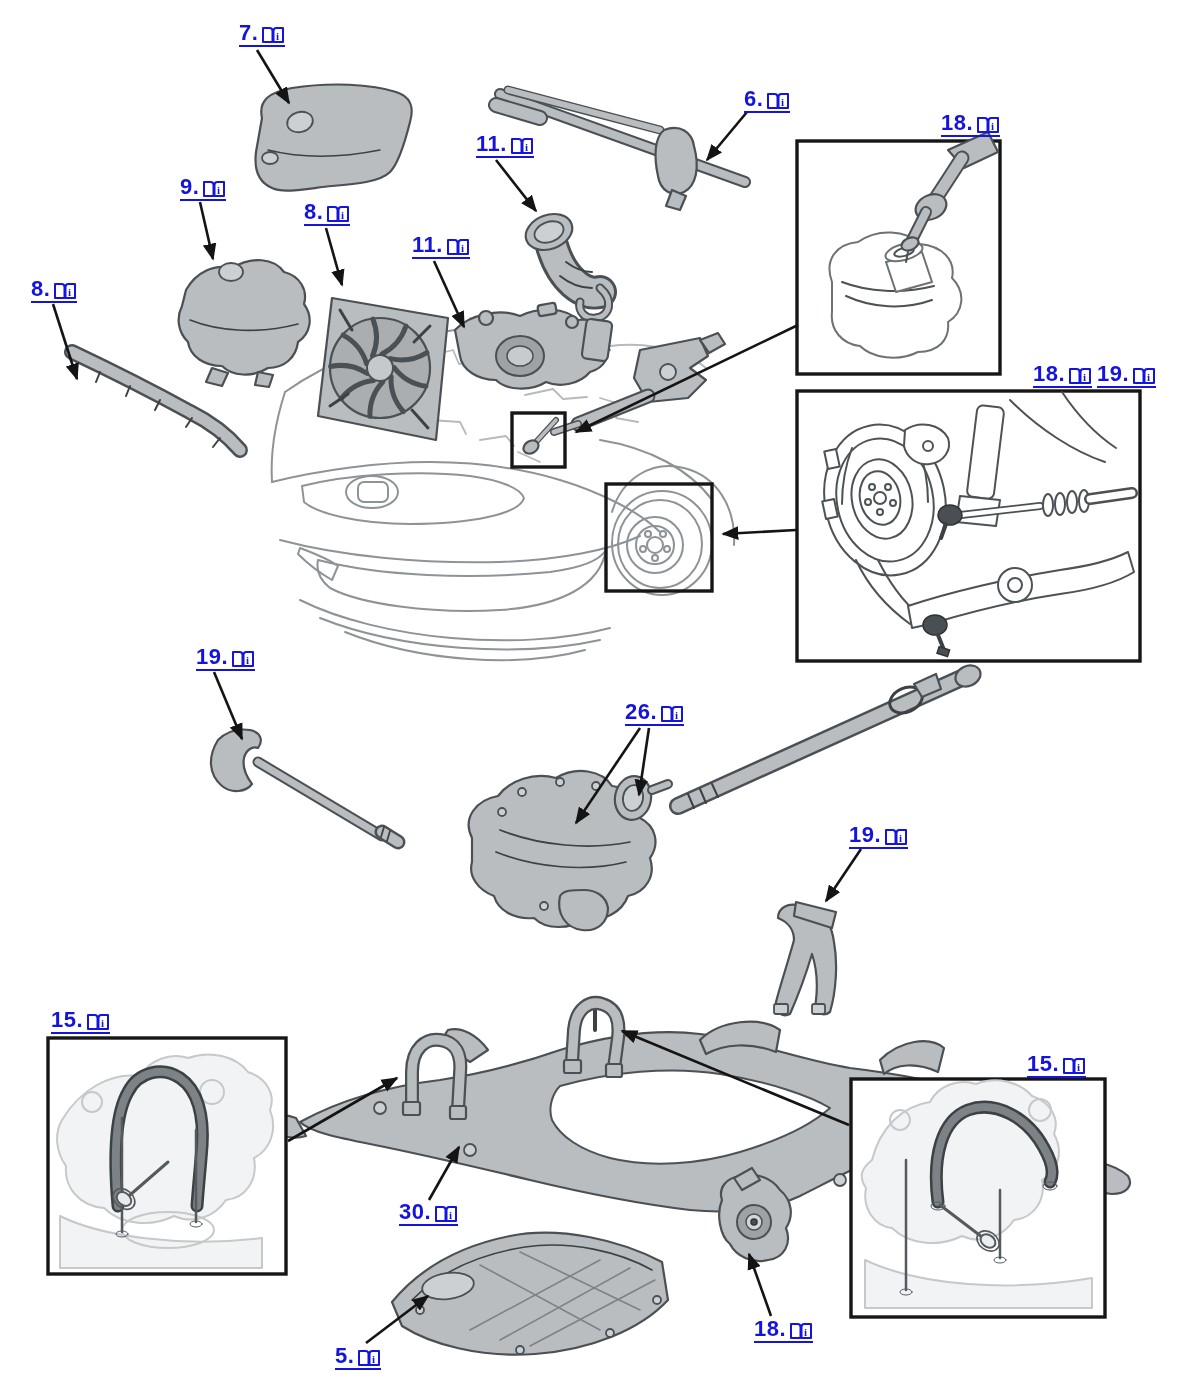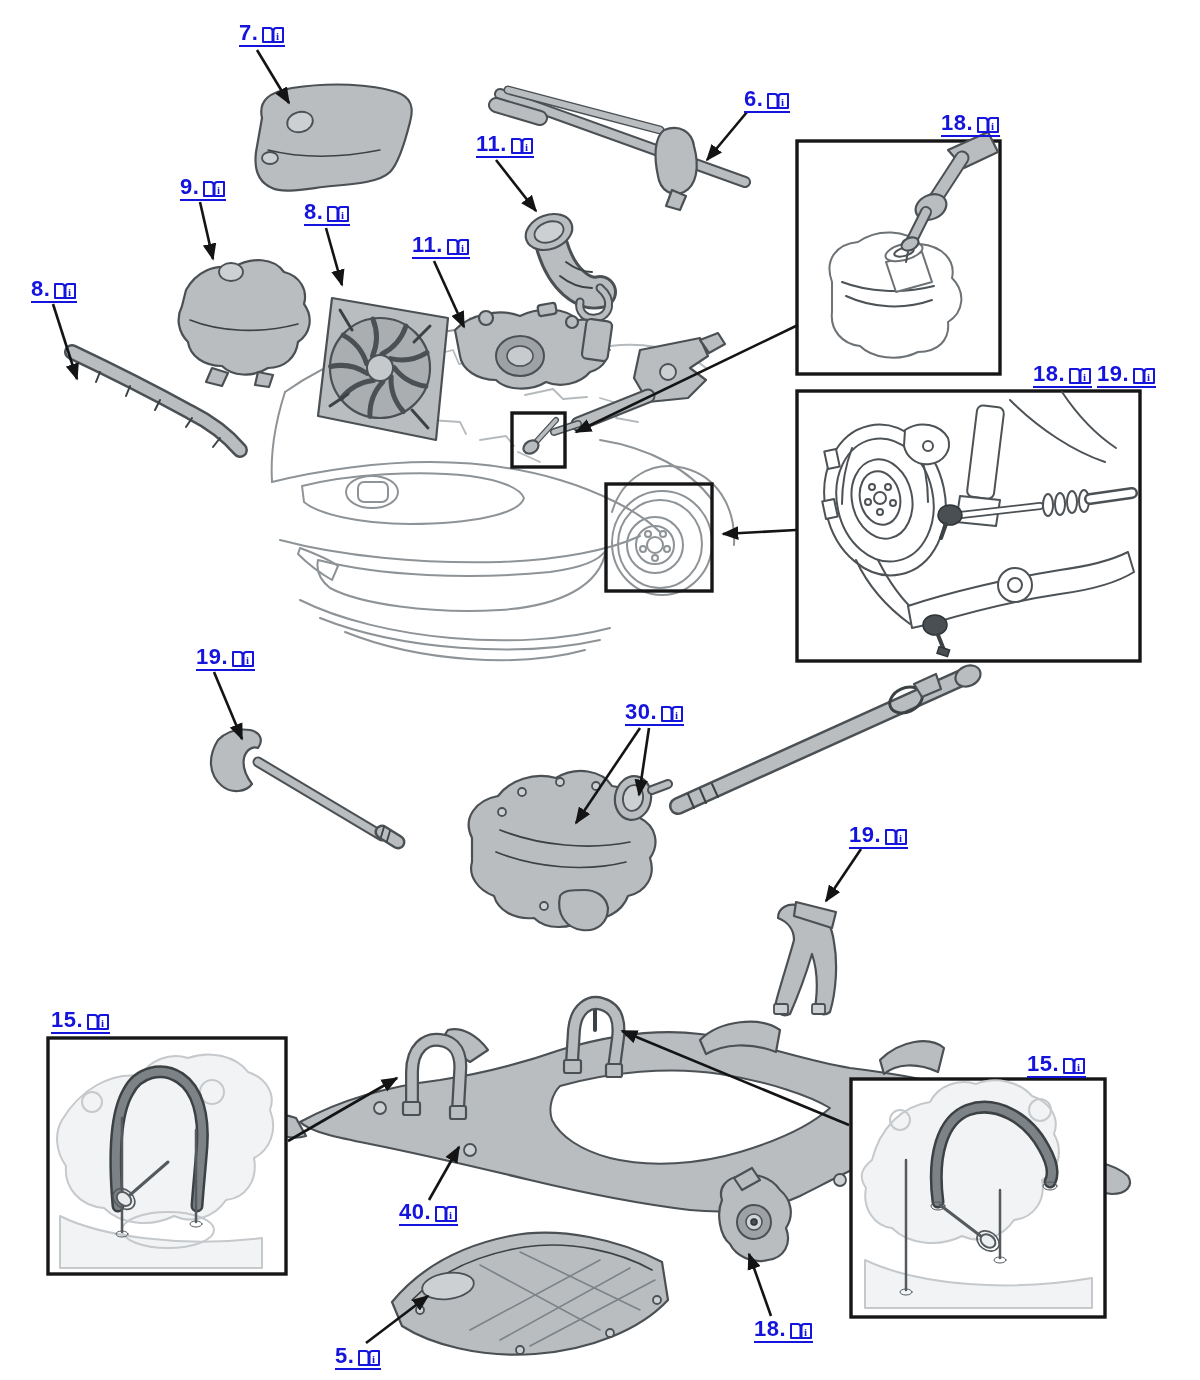--- a/index.html
+++ b/index.html
@@ -485,21 +485,21 @@
   <a class="plabel" style="left:196px;top:646px">
       <span class="pnum">19.</span>
       <svg class="book" width="24" height="18" viewBox="0 0 24 18">
         <path class="bpage" d="M2,2 h6.6 q2.9,0 2.9,3 v11 H2 z"></path>
         <path class="bpage" d="M22,2 h-6.6 q-2.9,0 -2.9,3 v11 H22 z"></path>
         <text class="bi" x="16.6" y="14">i</text>
       </svg>
     </a>
 
   <a class="plabel" style="left:625px;top:701px">
-      <span class="pnum">30.</span>
+      <span class="pnum">26.</span>
       <svg class="book" width="24" height="18" viewBox="0 0 24 18">
         <path class="bpage" d="M2,2 h6.6 q2.9,0 2.9,3 v11 H2 z"></path>
         <path class="bpage" d="M22,2 h-6.6 q-2.9,0 -2.9,3 v11 H22 z"></path>
         <text class="bi" x="16.6" y="14">i</text>
       </svg>
     </a>
 
   <a class="plabel" style="left:849px;top:824px">
       <span class="pnum">19.</span>
       <svg class="book" width="24" height="18" viewBox="0 0 24 18">
@@ -512,21 +512,21 @@
   <a class="plabel" style="left:51px;top:1009px">
       <span class="pnum">15.</span>
       <svg class="book" width="24" height="18" viewBox="0 0 24 18">
         <path class="bpage" d="M2,2 h6.6 q2.9,0 2.9,3 v11 H2 z"></path>
         <path class="bpage" d="M22,2 h-6.6 q-2.9,0 -2.9,3 v11 H22 z"></path>
         <text class="bi" x="16.6" y="14">i</text>
       </svg>
     </a>
 
   <a class="plabel" style="left:399px;top:1201px">
-      <span class="pnum">40.</span>
+      <span class="pnum">30.</span>
       <svg class="book" width="24" height="18" viewBox="0 0 24 18">
         <path class="bpage" d="M2,2 h6.6 q2.9,0 2.9,3 v11 H2 z"></path>
         <path class="bpage" d="M22,2 h-6.6 q-2.9,0 -2.9,3 v11 H22 z"></path>
         <text class="bi" x="16.6" y="14">i</text>
       </svg>
     </a>
 
   <a class="plabel" style="left:335px;top:1345px">
       <span class="pnum">5.</span>
       <svg class="book" width="24" height="18" viewBox="0 0 24 18">

